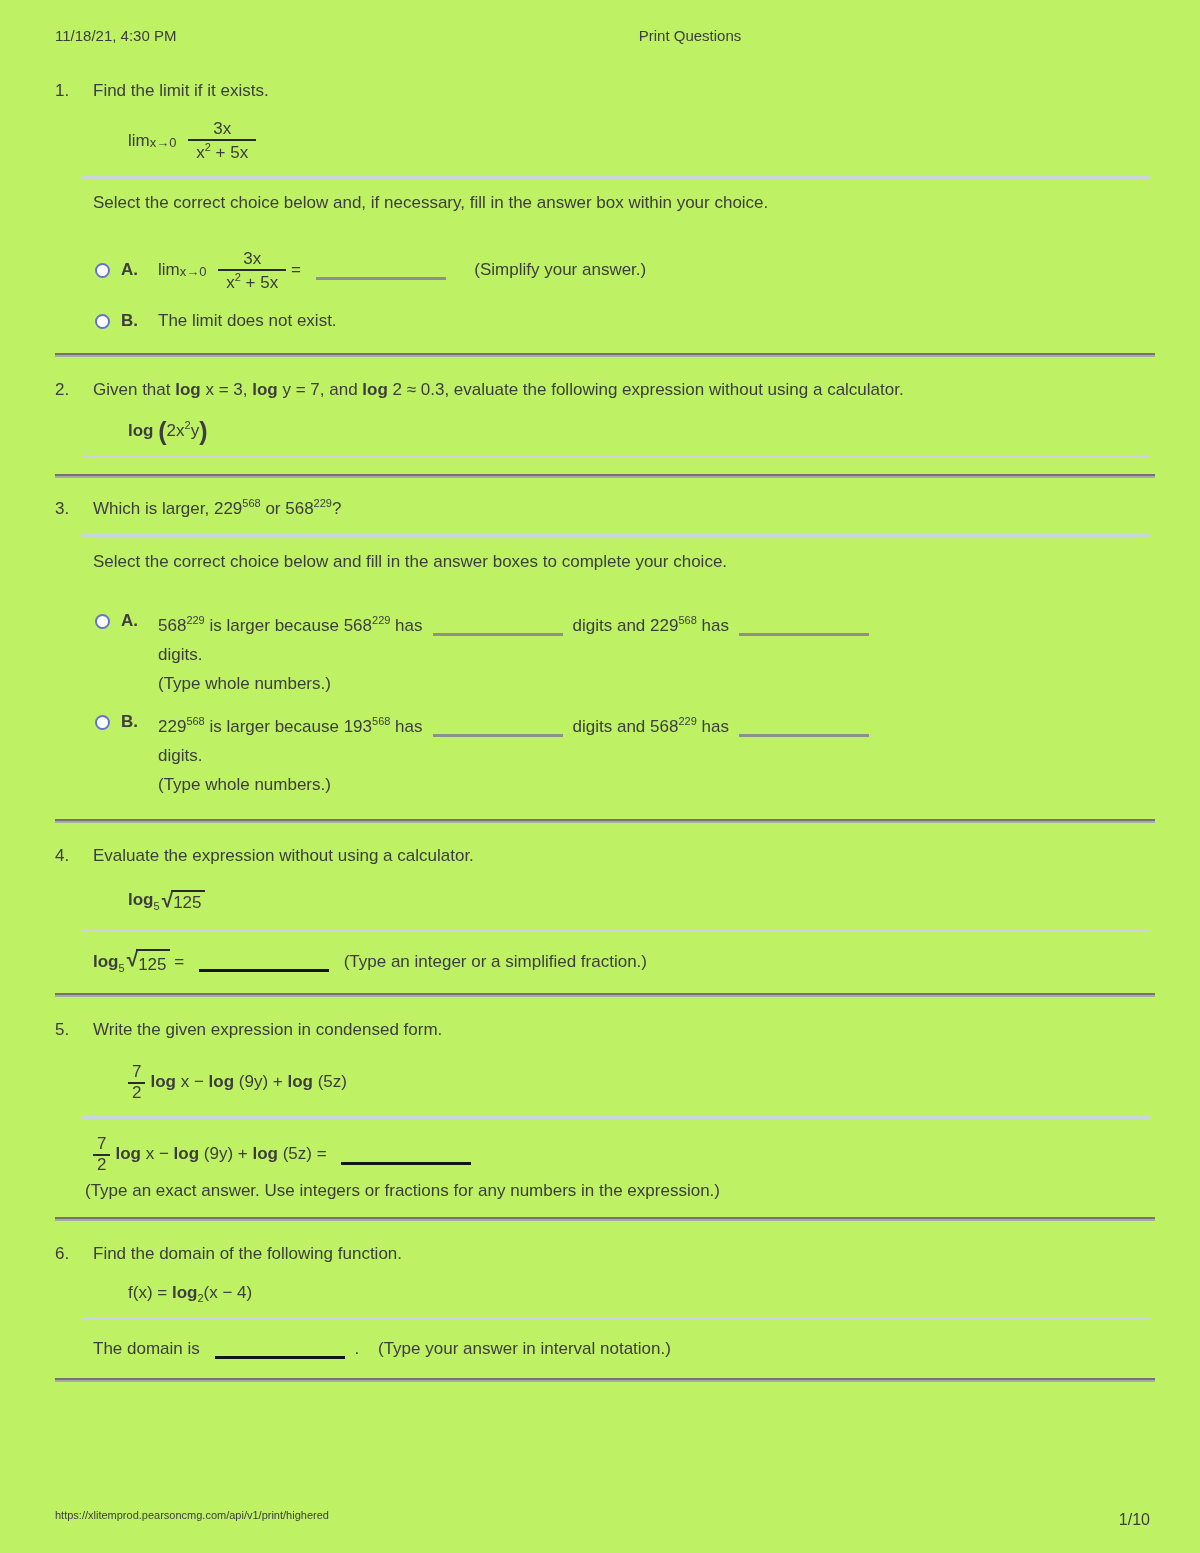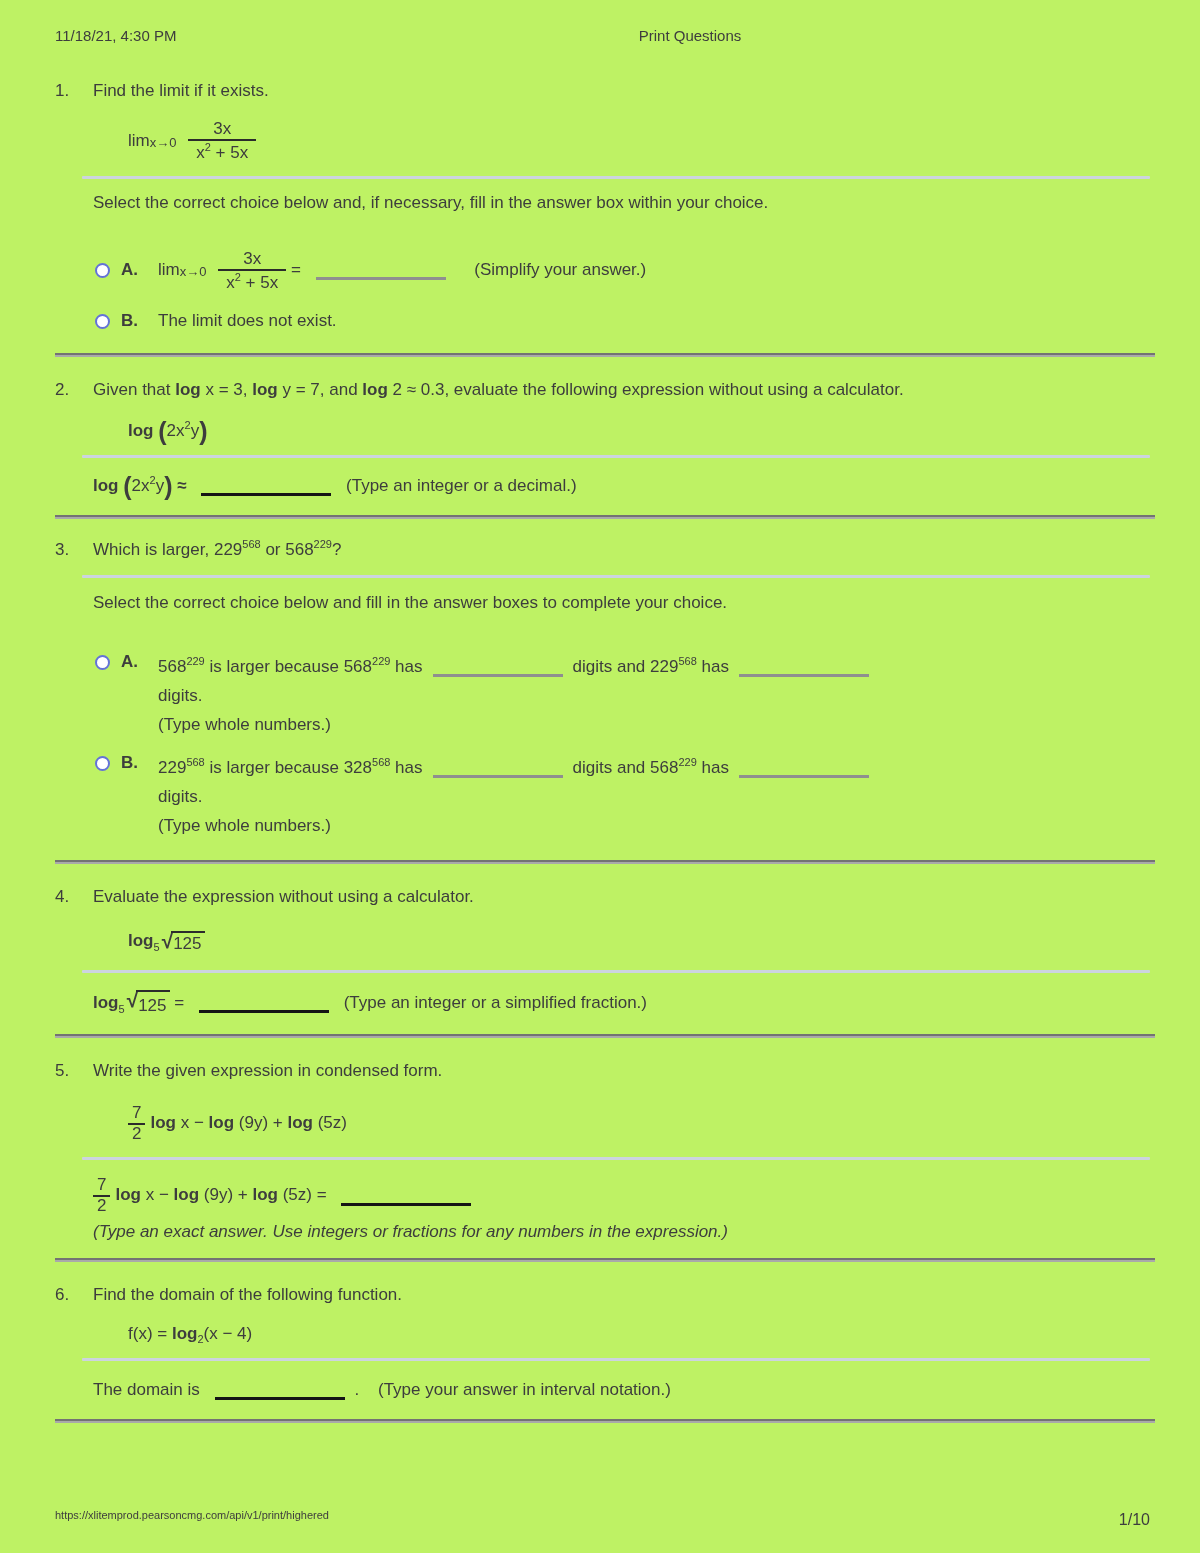--- a/index.html
+++ b/index.html
@@ -84,21 +84,21 @@
   .q4 { margin-top:22px; }
   .q4 .math-display { margin-top:22px; }
   .q4 .light-divider { margin-top:16px; }
   .q4 .answer-row { margin-top:16px; }
   .dd4 { margin-top:15px; }
 
   .q5 { margin-top:22px; }
   .q5 .math-display { margin-top:22px; }
   .q5 .light-divider { margin-top:14px; }
   .q5 .answer-row { margin-top:16px; }
-  .q5 .answer-note { margin-left:38px; line-height:24px; margin-top:4px;font-style:italic; }
+  .q5 .answer-note { margin-left:30px; line-height:24px; margin-top:4px; }
   .dd5 { margin-top:14px; }
 
   .q6 { margin-top:22px; }
   .q6 .math-display { margin-top:18px; }
   .q6 .light-divider { margin-top:14px; }
   .q6 .answer-row { margin-top:16px; }
   .dd6 { margin-top:16px; }
 </style>
 </head>
 <body>
@@ -157,27 +157,20 @@
     <section class="q q2">
       <div class="stem-row">
         <span class="q-num">2.</span>
         <span class="stem"><span>Given that </span><span class="boldlog">log</span><span> x = 3, </span><span class="boldlog">log</span><span> y = 7, and </span><span class="boldlog">log</span><span> 2 ≈ 0.3, evaluate the following expression without using a calculator.</span></span>
       </div>
       <div class="math-display">
         <span class="boldlog">log</span>
         <span class="bigparen">(</span><span>2x</span><sup>2</sup><span>y</span><span class="bigparen">)</span>
       </div>
       <div class="light-divider"></div>
-      <div class="answer-row">
-        <span class="boldlog">log</span>
-        <span class="bigparen">(</span><span>2x</span><sup>2</sup><span>y</span><span class="bigparen">)</span>
-        <span class="boldlog">≈</span>
-        <span class="blank"></span>
-        <span>(Type an integer or a decimal.)</span>
-      </div>
     </section>
     <div class="dark-divider dd2"></div>
 
     <section class="q q3">
       <div class="stem-row">
         <span class="q-num">3.</span>
         <span class="stem"><span>Which is larger, 229</span><sup>568</sup><span> or 568</span><sup>229</sup><span>?</span></span>
       </div>
       <div class="light-divider"></div>
       <div class="instruction">Select the correct choice below and fill in the answer boxes to complete your choice.</div>
@@ -189,21 +182,21 @@
           <div class="cline"><span>568</span><sup>229</sup><span> is larger because 568</span><sup>229</sup><span> has</span><span class="blank gray"></span><span>digits and 229</span><sup>568</sup><span> has</span><span class="blank gray"></span></div>
           <div class="cline">digits.</div>
           <div class="cline">(Type whole numbers.)</div>
         </span>
       </div>
 
       <div class="choice top choice-b">
         <span class="radio"></span>
         <span class="choice-label">B.</span>
         <span class="choice-body">
-          <div class="cline"><span>229</span><sup>568</sup><span> is larger because 328</span><sup>568</sup><span> has</span><span class="blank gray"></span><span>digits and 568</span><sup>229</sup><span> has</span><span class="blank gray"></span></div>
+          <div class="cline"><span>229</span><sup>568</sup><span> is larger because 193</span><sup>568</sup><span> has</span><span class="blank gray"></span><span>digits and 568</span><sup>229</sup><span> has</span><span class="blank gray"></span></div>
           <div class="cline">digits.</div>
           <div class="cline">(Type whole numbers.)</div>
         </span>
       </div>
     </section>
     <div class="dark-divider dd3"></div>
 
     <section class="q q4">
       <div class="stem-row">
         <span class="q-num">4.</span>

